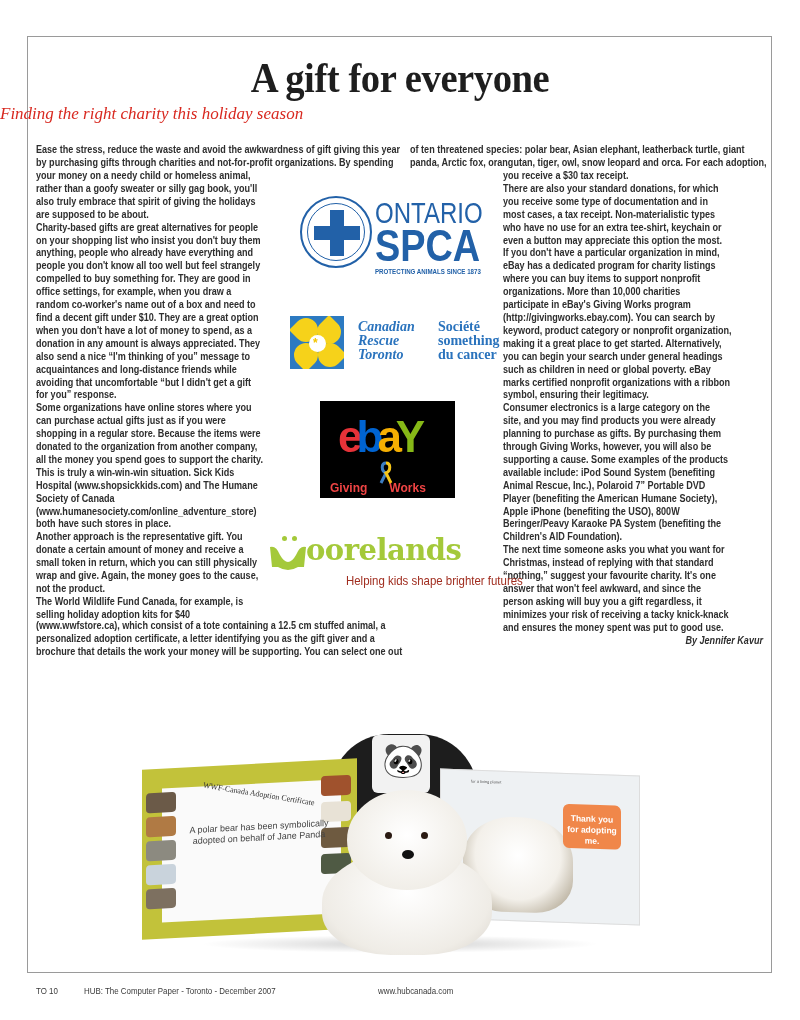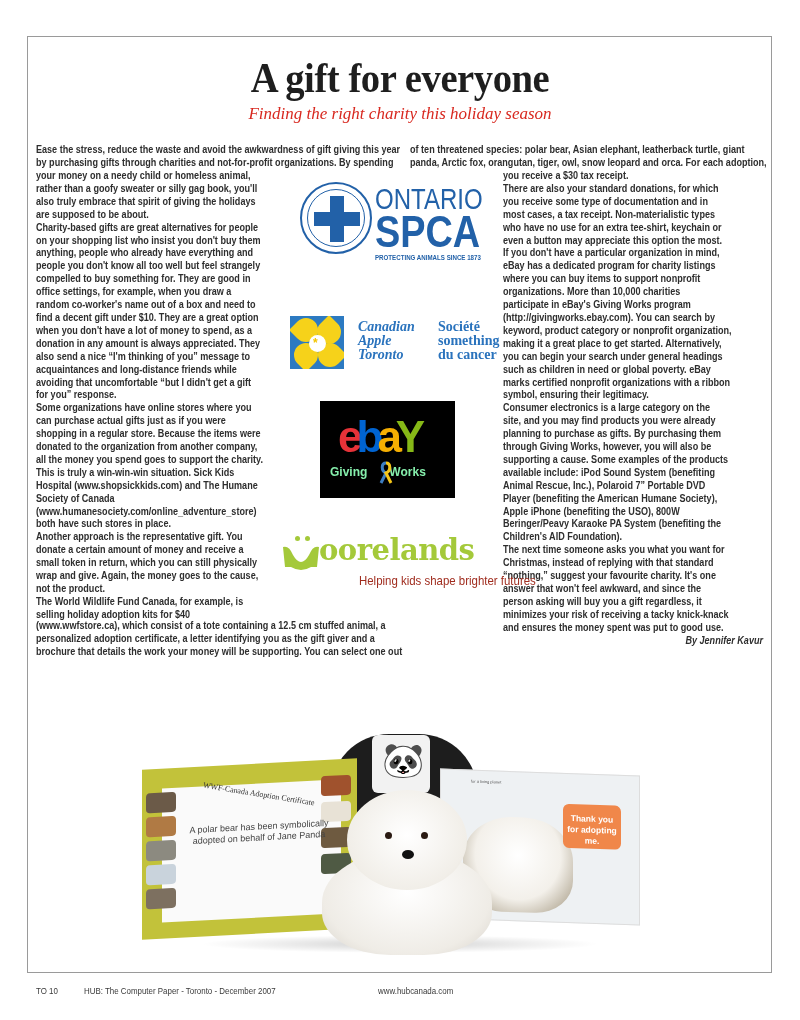--- a/index.html
+++ b/index.html
@@ -3,37 +3,37 @@
 <meta charset="utf-8">
 <style>
   * { box-sizing: border-box; margin: 0; padding: 0; }
   html, body { width: 800px; height: 1020px; background: #ffffff; overflow: hidden; }
   body { position: relative; font-family: "Liberation Sans", sans-serif; color: #2a2a2a; }
 
   .frame { position: absolute; left: 27px; top: 36px; width: 745px; height: 937px; border: 1.5px solid #9a9a9a; }
 
   .headline { position: absolute; left: 0; top: 54px; width: 800px; text-align: center;
     font-family: "Liberation Serif", serif; font-weight: bold; font-size: 42px; color: #1e1e1e; letter-spacing: -0.5px; transform: scaleX(0.92); }
-  .subhead { position: absolute; left: 0; top: 104px; width: 800px; text-align: center;
+  .subhead { position: absolute; left: 0; top: 104px; width: 800px; 
     font-family: "Liberation Serif", serif; font-style: italic; font-size: 17px; color: #d8281f; }
 
   .txt { position: absolute; font-family: "Liberation Sans", sans-serif; font-size: 10.3px; line-height: 12.9px; color: #2e2e2e; font-weight: bold; }
   .txt p { white-space: nowrap; transform-origin: left; transform: scaleX(0.88); }
   .txt p.r { text-align: right; }
 
   .col-a { left: 36px; top: 144px; width: 360px; }
   .col-a2 { left: 36px; top: 170px; width: 250px; }
   .col-a3 { left: 36px; top: 620px; width: 380px; }
   .col-b { left: 410px; top: 144px; width: 370px; }
   .col-b2 { left: 503px; top: 170px; width: 260px; }
   .byline { font-style: italic; }
 
   
   .logo { position: absolute; }
-  .spca { left: 300px; top: 182px; width: 200px; height: 80px; }
+  .spca { left: 300px; top: 196px; width: 200px; height: 80px; }
   .spca-seal { position: absolute; left: 0; top: 0; width: 72px; height: 72px; border-radius: 50%; border: 2px solid #2261a8; }
   .spca-seal::before { content: ""; position: absolute; left: 5px; top: 5px; right: 5px; bottom: 5px; border-radius: 50%; border: 1px solid #2261a8; }
   .spca-cross-v { position: absolute; left: 28px; top: 12px; width: 14px; height: 46px; background: #2261a8; }
   .spca-cross-h { position: absolute; left: 12px; top: 28px; width: 46px; height: 14px; background: #2261a8; }
   .spca-word1 { position: absolute; left: 75px; top: 2px; font-family: "Liberation Sans", sans-serif; font-size: 30px; color: #2261a8; letter-spacing: 0px; transform: scaleX(0.8); transform-origin: left; line-height: 30px; }
   .spca-word2 { position: absolute; left: 75px; top: 28px; font-family: "Liberation Sans", sans-serif; font-weight: bold; font-size: 44px; color: #2261a8; transform: scaleX(0.86); transform-origin: left; line-height: 44px; }
   .spca-tag { position: absolute; left: 75px; top: 72px; font-family: "Liberation Sans", sans-serif; font-weight: bold; font-size: 7px; color: #2261a8; transform: scaleX(0.88); transform-origin: left; white-space: nowrap; }
 
   .ccs { left: 290px; top: 316px; width: 230px; height: 55px; }
   .ccs-box { position: absolute; left: 0; top: 0; width: 54px; height: 53px; background: #2c7ac1; overflow: hidden; }
@@ -43,24 +43,24 @@
   .ccs-text { position: absolute; top: 4px; font-family: "Liberation Serif", serif; font-weight: bold; font-size: 14px; line-height: 14px; color: #2a73bd; }
   .ccs-en { left: 68px; font-style: italic; }
   .ccs-fr { left: 148px; }
 
   .ebay { left: 320px; top: 401px; width: 135px; height: 97px; background: #000; }
   .ebay-word { position: absolute; left: 18px; top: 12px; font-family: "Liberation Sans", sans-serif; font-weight: bold; font-size: 44px; letter-spacing: -6px; line-height: 48px; }
   .ebay-word span:nth-child(1) { color: #e53238; }
   .ebay-word span:nth-child(2) { color: #0064d2; }
   .ebay-word span:nth-child(3) { color: #f5af02; }
   .ebay-word span:nth-child(4) { color: #86b817; }
-  .ebay-gw { position: absolute; left: 10px; top: 64px; width: 120px; font-family: "Liberation Sans", sans-serif; font-weight: bold; font-size: 12px; color: #86efac; }
+  .ebay-gw { position: absolute; left: 10px; top: 80px; width: 120px; font-family: "Liberation Sans", sans-serif; font-weight: bold; font-size: 12px; color: #ef4444; }
   .ribbon { position: absolute; left: 59px; top: 60px; width: 14px; height: 24px; }
 
-  .moore { left: 281px; top: 533px; width: 260px; height: 60px; text-align: center; }
+  .moore { left: 268px; top: 533px; width: 260px; height: 60px; text-align: center; }
   .moore-word { position: absolute; left: 4px; top: 0px; font-family: "DejaVu Serif", serif; font-weight: bold; font-size: 29px; color: #a4c93a; letter-spacing: -0.5px; }
   .moore-dot { position: absolute; width: 5px; height: 5px; border-radius: 50%; background: #a4c93a; top: 3px; }
   .moore-tag { position: absolute; left: 78px; top: 40px; font-family: "Liberation Sans", sans-serif; font-size: 13px; color: #a02d1f; white-space: nowrap; transform: scaleX(0.88); transform-origin: left; }
 
   
   .kit { position: absolute; left: 140px; top: 730px; width: 520px; height: 230px; }
   .bag { position: absolute; left: 190px; top: 4px; width: 148px; height: 150px; background: #1d1d1d; border-radius: 40% 40% 20% 20%; }
   .bag-tag { position: absolute; left: 232px; top: 5px; width: 58px; height: 58px; background: #f2f2f2; border-radius: 6px; }
   .panda { position: absolute; font-size: 34px; left: 242px; top: 10px; color: #111; }
   .cert { position: absolute; left: 2px; top: 34px; width: 215px; height: 170px; background: #c2c23a; transform: skewY(-3deg); }
@@ -193,21 +193,21 @@
   <div class="ccs-box">
     <div class="petal" style="left:4px;top:2px;transform:rotate(45deg)"></div>
     <div class="petal" style="left:27px;top:4px;transform:rotate(135deg)"></div>
     <div class="petal" style="left:28px;top:27px;transform:rotate(225deg)"></div>
     <div class="petal" style="left:4px;top:27px;transform:rotate(315deg)"></div>
     <div class="ccs-center"></div>
     <div class="ccs-star">*</div>
   </div>
   <div class="ccs-text ccs-en">
     <div>Canadian</div>
-      <div>Apple</div>
+      <div>Rescue</div>
       <div>Toronto</div>
   </div>
   <div class="ccs-text ccs-fr">
     <div>Société</div>
       <div>something</div>
       <div>du cancer</div>
   </div>
 </div>
 
 <div class="logo ebay">

